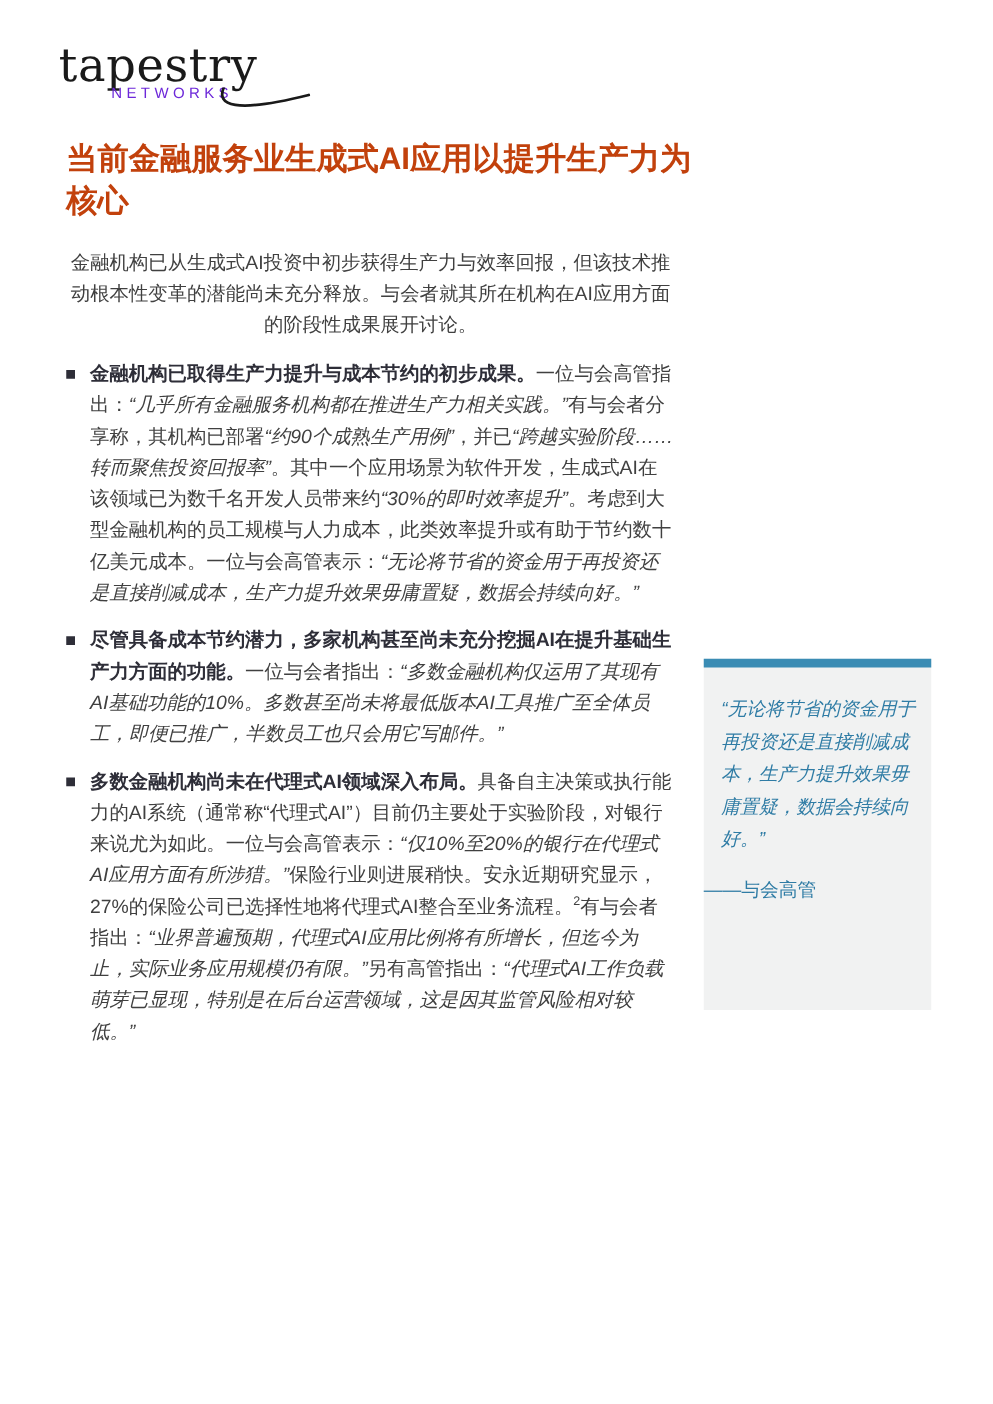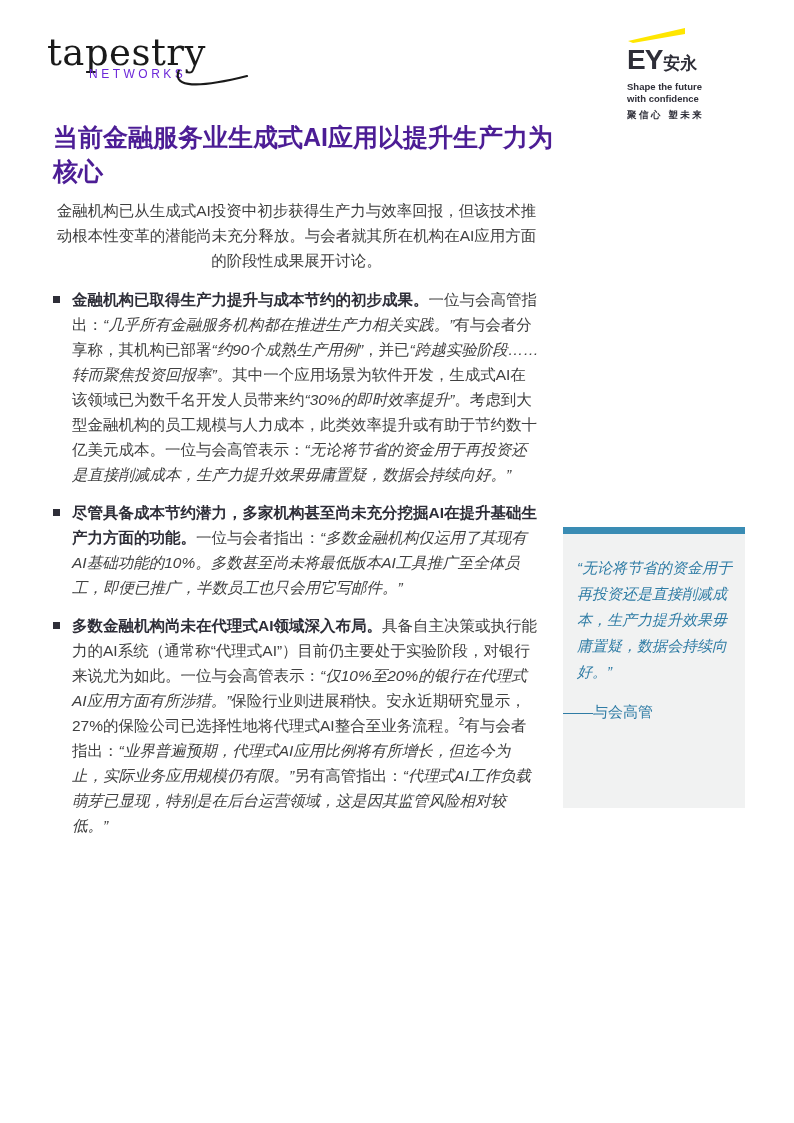--- a/index.html
+++ b/index.html
@@ -29,22 +29,22 @@
   .ey-logo { position:absolute; left:627px; top:28px; width:140px; }
   .ey-beam { display:block; margin-left:1px; }
   .ey-brand-row { display:flex; align-items:baseline; margin-top:1px; }
   .ey-brand { font-size:28px; font-weight:800; color:#2e2e38; letter-spacing:-1px; line-height:30px; }
   .ey-brand-cn { font-size:17px; font-weight:700; color:#2e2e38; margin-left:1px; }
   .ey-tagline { margin-top:6px; font-size:9.5px; font-weight:700; color:#2e2e38; line-height:12px; }
   .ey-tagline-cn { margin-top:4px; font-size:9.5px; font-weight:700; color:#2e2e38; letter-spacing:2.5px; }
 
   
   .page-title {
-    position:absolute; left:53px; top:120px; width:500px;
-    font-size:25px; line-height:34px; font-weight:600; color:#4c1d95;
+    position:absolute; left:53px; top:110px; width:500px;
+    font-size:25px; line-height:34px; font-weight:600; color:#c2410c;
   }
 
   
   .intro {
     position:absolute; left:53px; top:198px; width:487px;
     font-size:15.5px; line-height:25px; color:#404040;text-align:center;
   }
 
   
   .bullets { position:absolute; left:53px; top:287px; width:487px; list-style:none; }
@@ -76,34 +76,20 @@
 <div class="page">
 
   <div class="tapestry-logo">
     <div class="tapestry-wordmark">tapestry</div>
     <svg class="tapestry-swash" width="78" height="26" viewBox="0 0 78 26">
       <path d="M6,0 C0,14 14,21 74,6" stroke="#1a1a1a" stroke-width="2.2" fill="none" stroke-linecap="round"></path>
     </svg>
     <div class="tapestry-networks">NETWORKS</div>
   </div>
 
-  <div class="ey-logo">
-    <svg class="ey-beam" width="58" height="16" viewBox="0 0 58 16">
-      <polygon points="0,13 57,0 57,6 5,15" fill="#ffe600"></polygon>
-    </svg>
-    <div class="ey-brand-row">
-      <span class="ey-brand">EY</span>
-      <span class="ey-brand-cn">安永</span>
-    </div>
-    <div class="ey-tagline">
-      <div>Shape the future</div>
-      <div>with confidence</div>
-    </div>
-    <div class="ey-tagline-cn">聚信心 塑未来</div>
-  </div>
 
   <h1 class="page-title">当前金融服务业生成式AI应用以提升生产力为核心</h1>
 
   <p class="intro">金融机构已从生成式AI投资中初步获得生产力与效率回报，但该技术推动根本性变革的潜能尚未充分释放。与会者就其所在机构在AI应用方面的阶段性成果展开讨论。</p>
 
   <ul class="bullets">
     <li class="bullet-item">
       <span class="bullet-square"></span>
       <div class="bullet-text"><span class="seg seg-b">金融机构已取得生产力提升与成本节约的初步成果。</span><span class="seg seg-n">一位与会高管指出：</span><span class="seg seg-i">“几乎所有金融服务机构都在推进生产力相关实践。”</span><span class="seg seg-n">有与会者分享称，其机构已部署</span><span class="seg seg-i">“约90个成熟生产用例”</span><span class="seg seg-n">，并已</span><span class="seg seg-i">“跨越实验阶段……转而聚焦投资回报率”</span><span class="seg seg-n">。其中一个应用场景为软件开发，生成式AI在该领域已为数千名开发人员带来约</span><span class="seg seg-i">“30%的即时效率提升”</span><span class="seg seg-n">。考虑到大型金融机构的员工规模与人力成本，此类效率提升或有助于节约数十亿美元成本。一位与会高管表示：</span><span class="seg seg-i">“无论将节省的资金用于再投资还是直接削减成本，生产力提升效果毋庸置疑，数据会持续向好。”</span></div>
     </li>

